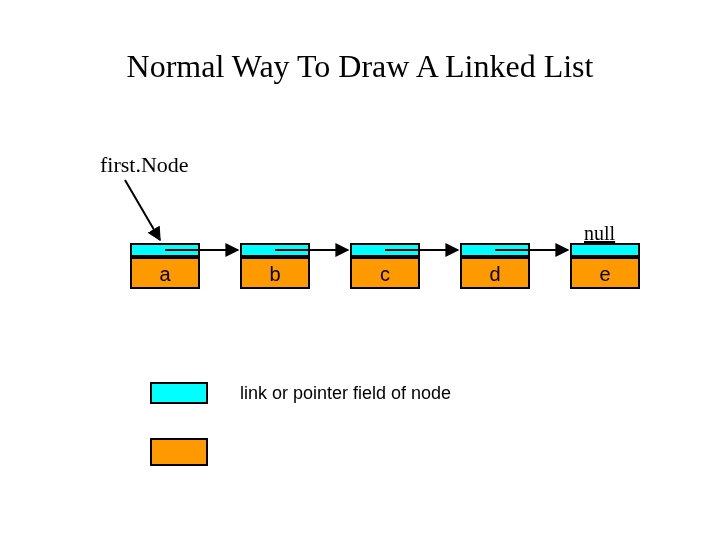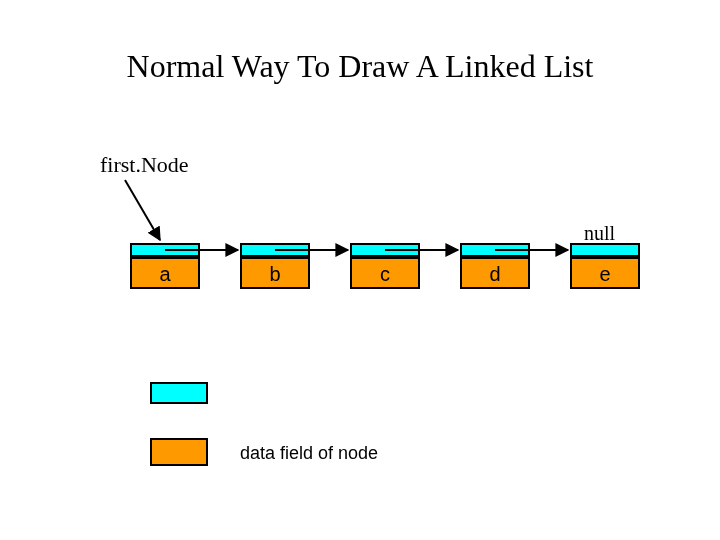--- a/index.html
+++ b/index.html
@@ -30,20 +30,21 @@
     top: 152px;
     left: 100px;
     font-size: 22px;
     text-align: center;
   }
   .null-label {
     position: absolute;
     top: 222px;
     left: 584px;
     font-size: 20px;
+    text-decoration: underline;
   }
 
   
   .node {
     position: absolute;
     border: 2px solid #000;
     box-sizing: border-box;
   }
   .link-field {
     background: #00ffff; 
@@ -99,23 +100,23 @@
   <div class="node link-field" style="left:350px; top:243px; width:70px; height:14px;"></div>
   <div class="node data-field data-text" style="left:350px; top:257px; width:70px; height:32px;">c</div>
 
   <div class="node link-field" style="left:460px; top:243px; width:70px; height:14px;"></div>
   <div class="node data-field data-text" style="left:460px; top:257px; width:70px; height:32px;">d</div>
 
   <div class="node link-field" style="left:570px; top:243px; width:70px; height:14px;"></div>
   <div class="node data-field data-text" style="left:570px; top:257px; width:70px; height:32px;">e</div>
 
   <div class="legend-swatch link-field" style="left:150px; top:382px;"></div>
+  <div class="legend-text" style="left:240px; top:383px;">link or pointer field of node</div>
 
   <div class="legend-swatch data-field" style="left:150px; top:438px; height:28px;"></div>
-  <div class="legend-text" style="left:240px; top:443px;">data field of node</div>
 
   <svg class="arrows" width="720" height="540">
     <defs>
       <marker id="ah" viewBox="0 0 10 10" refX="9" refY="5" markerWidth="7" markerHeight="7" orient="auto-start-reverse">
         <path d="M 0 0 L 10 5 L 0 10 z" fill="#000"></path>
       </marker>
     </defs>
 
     <line x1="125" y1="180" x2="160" y2="240" stroke="#000" stroke-width="2" marker-end="url(#ah)"></line>
 

